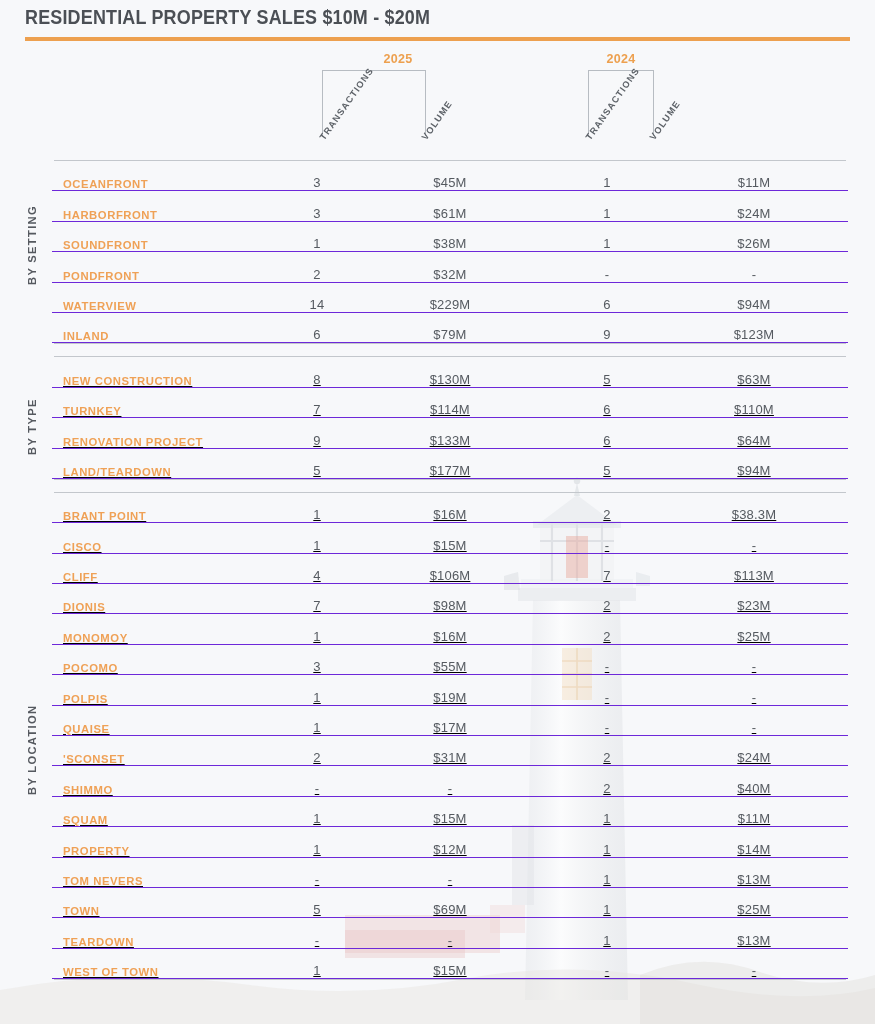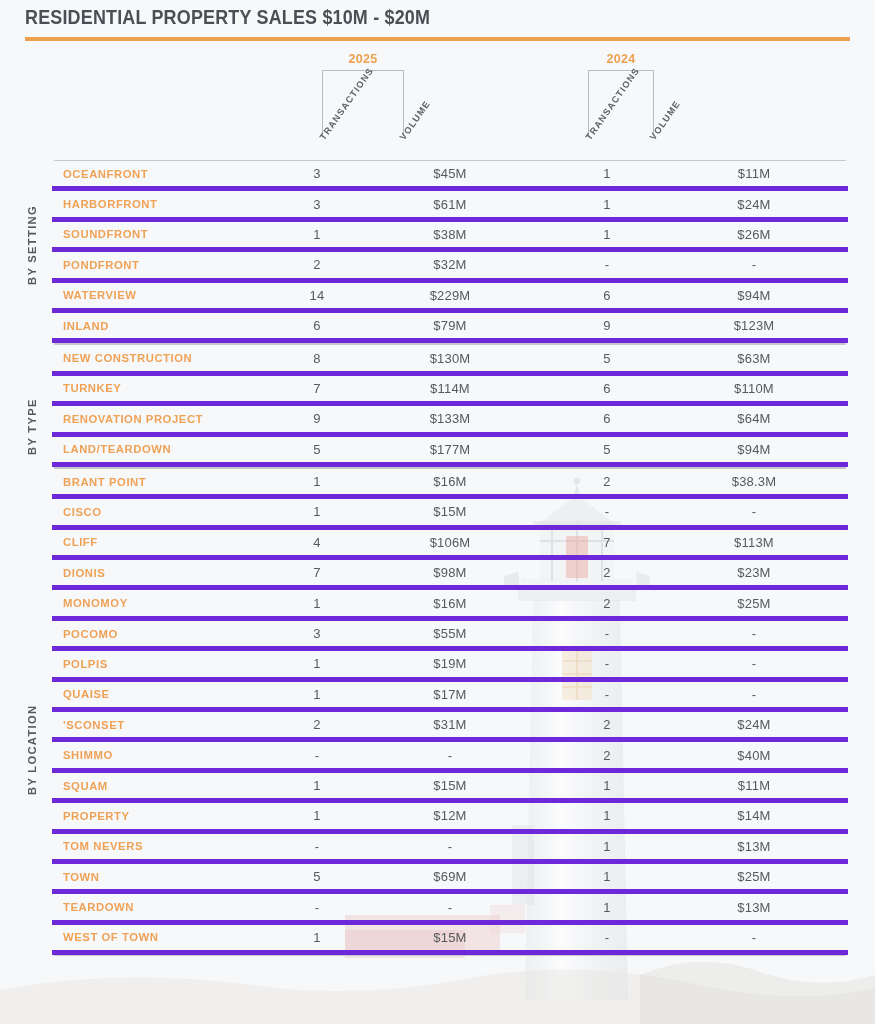--- a/index.html
+++ b/index.html
@@ -116,28 +116,28 @@
   }
 
   .section { position: relative; }
 
   .section-rule {
     height: 0;
     border-top: 1.4px solid #c3c7cc;
     margin: 0 2px;
   }
 
-  .section + .section { margin-top: 0; }
+  .section + .section { margin-top: 12px; text-decoration: underline; }
 
   .row {
     position: relative;
     display: flex;
-    align-items: center;
+    align-items: flex-end;
     height: 30.4px;
-    border-bottom: 5px solid #6d28d9;
+    border-bottom: 1px solid #6d28d9;
   }
   .section .row:last-child { border-bottom: none; }
 
   .cell-label {
     width: 212px;
     padding-left: 11px;
     font-size: 11.3px;
     font-weight: bold;
     letter-spacing: .55px;
     color: #efa156;
@@ -201,21 +201,21 @@
     <rect x="490" y="905" width="35" height="28" fill="#f0d6d6" opacity=".4"></rect>
     <rect x="512" y="825" width="22" height="80" fill="#dfe2e6" opacity=".45"></rect>
 
     <path d="M0 990 Q120 968 250 985 Q360 1000 470 978 Q580 958 700 985 Q800 1006 875 988 L875 1024 L0 1024 Z" fill="#e6e4df" opacity=".45"></path>
     <path d="M640 975 Q700 950 760 972 Q820 992 875 975 L875 1024 L640 1024 Z" fill="#dedcd7" opacity=".4"></path>
   </svg>
 
   <div id="title">RESIDENTIAL PROPERTY SALES $10M - $20M</div>
   <div id="title-rule"></div>
 
-  <div class="year-group" style="left:322px; top:52px; width:82px; height:90px;">
+  <div class="year-group" style="left:322px; top:52px; width:104px; height:90px;padding-left:24px;">
     <div class="year-label">2025</div>
     <div class="bracket">
       <span class="colhead left">TRANSACTIONS</span>
       <span class="colhead right">VOLUME</span>
     </div>
   </div>
 
   <div class="year-group" style="left:588px; top:52px; width:66px; height:90px;">
     <div class="year-label">2024</div>
     <div class="bracket">

